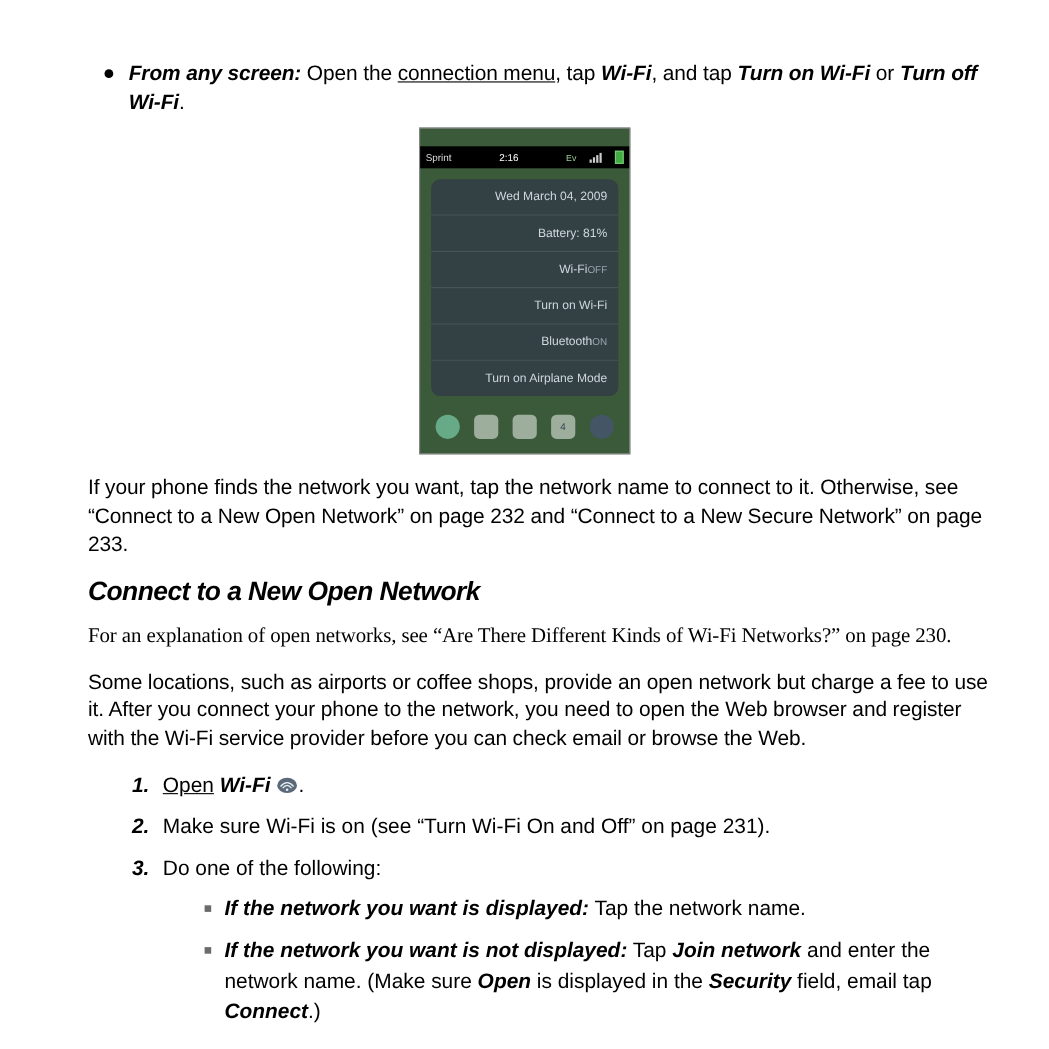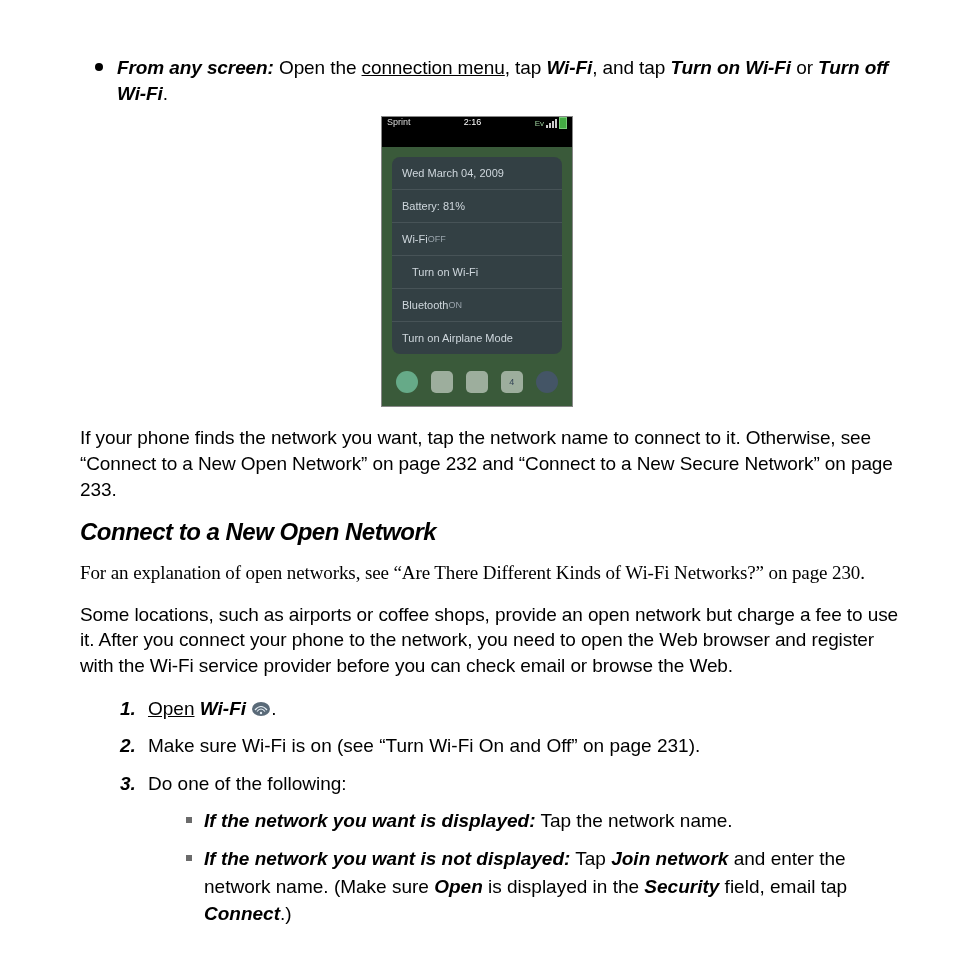--- a/index.html
+++ b/index.html
@@ -56,44 +56,45 @@
     margin: 10px 0 18px 0;
   }
   .phone {
     width: 190px;
     background: #3a5a3a;
     border: 1px solid #888;
     font-family: Arial, sans-serif;
     position: relative;
   }
   .statusbar {
-    height: 30px;
+    height: 20px;
     background: #000;
     color: #ddd;
     font-size: 9px;
     display: flex;
-    align-items: flex-start;
+    align-items: center;
     justify-content: space-between;
     padding: 0 5px;
+    margin-top: 16px;
   }
   .statusbar .center { flex: 1; text-align: center; color: #fff; }
-  .status-icons { display:flex; gap:2px; align-items:center; }
+  .status-icons { display:flex; gap:12px; align-items:center; }
   .menu-panel {
     margin: 10px;
     background: rgba(50,60,70,0.88);
     border-radius: 8px;
     overflow: hidden;
   }
   .menu-item {
     color: #cfd7dd;
     font-size: 11px;
     padding: 10px 10px;
     border-bottom: 1px solid rgba(255,255,255,0.1);
     display: flex;
-    justify-content: flex-start;
+    justify-content: flex-end;
     align-items: center;
   }
   .menu-item:last-child { border-bottom: none; }
   .menu-sub { padding-left: 20px; }
   .menu-item .state { font-size: 9px; color: #9aa4ac; }
   .dock {
     height: 36px;
     display: flex;
     justify-content: space-around;
     align-items: center;

